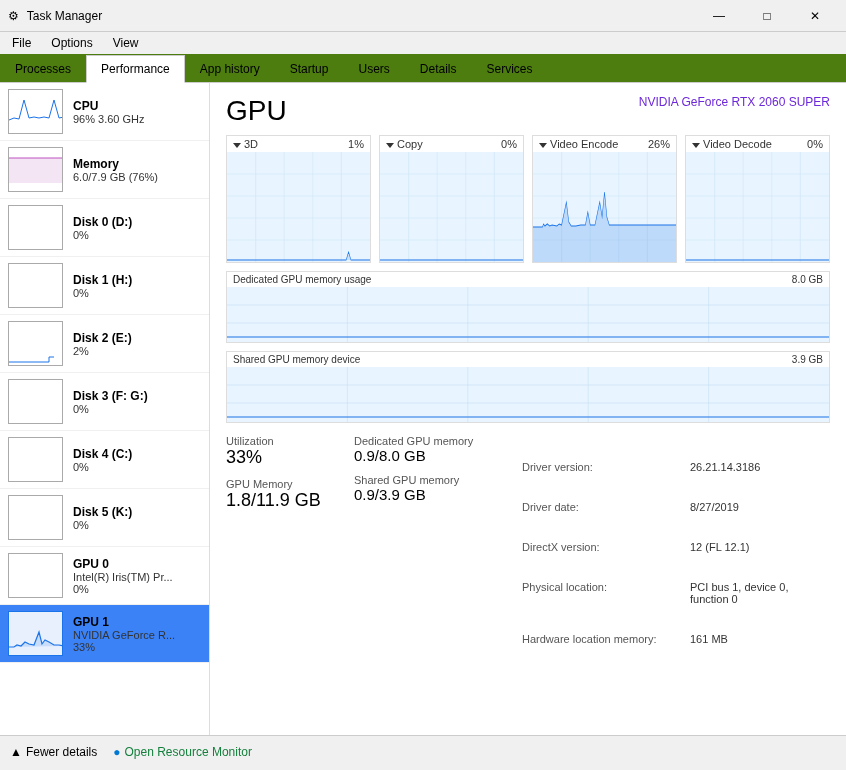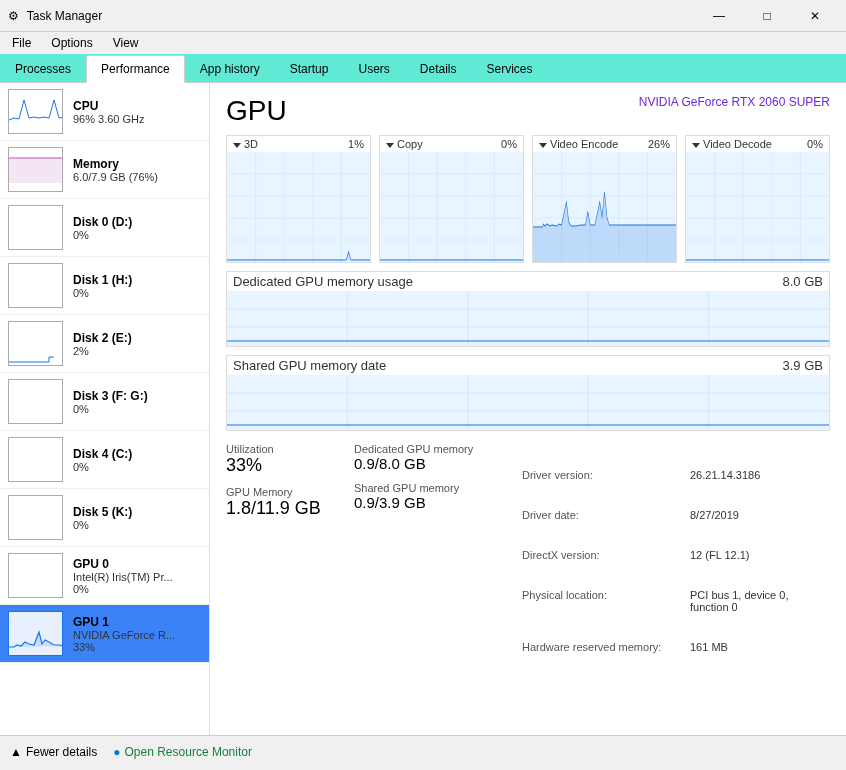--- a/index.html
+++ b/index.html
@@ -48,21 +48,21 @@
       gap: 4px;
       background: #f0f0f0;
     }
     .menu-item {
       padding: 2px 8px;
       cursor: pointer;
       font-size: 12px;
     }
     .tabs-bar {
       display: flex;
-      background: #5eead4;
+      background: #4d7c0f;
       border-bottom: 1px solid #ccc;
       padding: 0 0 0 0;
     }
     .tab {
       padding: 6px 14px;
       cursor: pointer;
       font-size: 12px;
       border: 1px solid transparent;
       position: relative;
       top: 1px;
@@ -143,21 +143,21 @@
       overflow: hidden;
     }
     .wide-graph {
       border: 1px solid #ddd;
       margin-bottom: 8px;
     }
     .wide-graph .graph-header {
       display: flex;
       justify-content: space-between;
       padding: 2px 6px;
-      font-size: 13px;
+      font-size: 10px;
     }
     .wide-graph .graph-area {
       height: 55px;
     }
     .stat-label { color: #555; font-size: 11px; }
     .stat-value { font-size: 18px; font-weight: 300; }
     .stat-block { padding: 2px 0; }
     .driver-info {
       font-size: 11px;
       color: #333;
@@ -468,21 +468,21 @@
           <line x1="252" y1="0" x2="252" y2="55" stroke="#c0ddf0" stroke-width="0.5"></line>
           <line x1="378" y1="0" x2="378" y2="55" stroke="#c0ddf0" stroke-width="0.5"></line>
           <line x1="504" y1="0" x2="504" y2="55" stroke="#c0ddf0" stroke-width="0.5"></line>
           <polyline points="0,50 630,50" stroke="#1a73e8" stroke-width="1.2" fill="none"></polyline>
         </svg>
       </div>
     </div>
 
     <div class="wide-graph">
       <div class="graph-header">
-        <span>Shared GPU memory date</span>
+        <span>Shared GPU memory device</span>
         <span>3.9 GB</span>
       </div>
       <div class="graph-area">
         <svg width="100%" height="55" viewBox="0 0 630 55" preserveAspectRatio="none">
           <rect width="630" height="55" fill="#e8f4ff"></rect>
           <line x1="0" y1="18" x2="630" y2="18" stroke="#c0ddf0" stroke-width="0.5"></line>
           <line x1="0" y1="36" x2="630" y2="36" stroke="#c0ddf0" stroke-width="0.5"></line>
           <line x1="126" y1="0" x2="126" y2="55" stroke="#c0ddf0" stroke-width="0.5"></line>
           <line x1="252" y1="0" x2="252" y2="55" stroke="#c0ddf0" stroke-width="0.5"></line>
           <line x1="378" y1="0" x2="378" y2="55" stroke="#c0ddf0" stroke-width="0.5"></line>
@@ -527,21 +527,21 @@
         </div>
         <div class="driver-row">
           <span class="driver-key">DirectX version:</span>
           <span class="driver-val">12 (FL 12.1)</span>
         </div>
         <div class="driver-row">
           <span class="driver-key">Physical location:</span>
           <span class="driver-val">PCI bus 1, device 0, function 0</span>
         </div>
         <div class="driver-row">
-          <span class="driver-key">Hardware reserved memory:</span>
+          <span class="driver-key">Hardware location memory:</span>
           <span class="driver-val">161 MB</span>
         </div>
       </div>
 
     </div>
 
   </div>
 
 </div>
 

